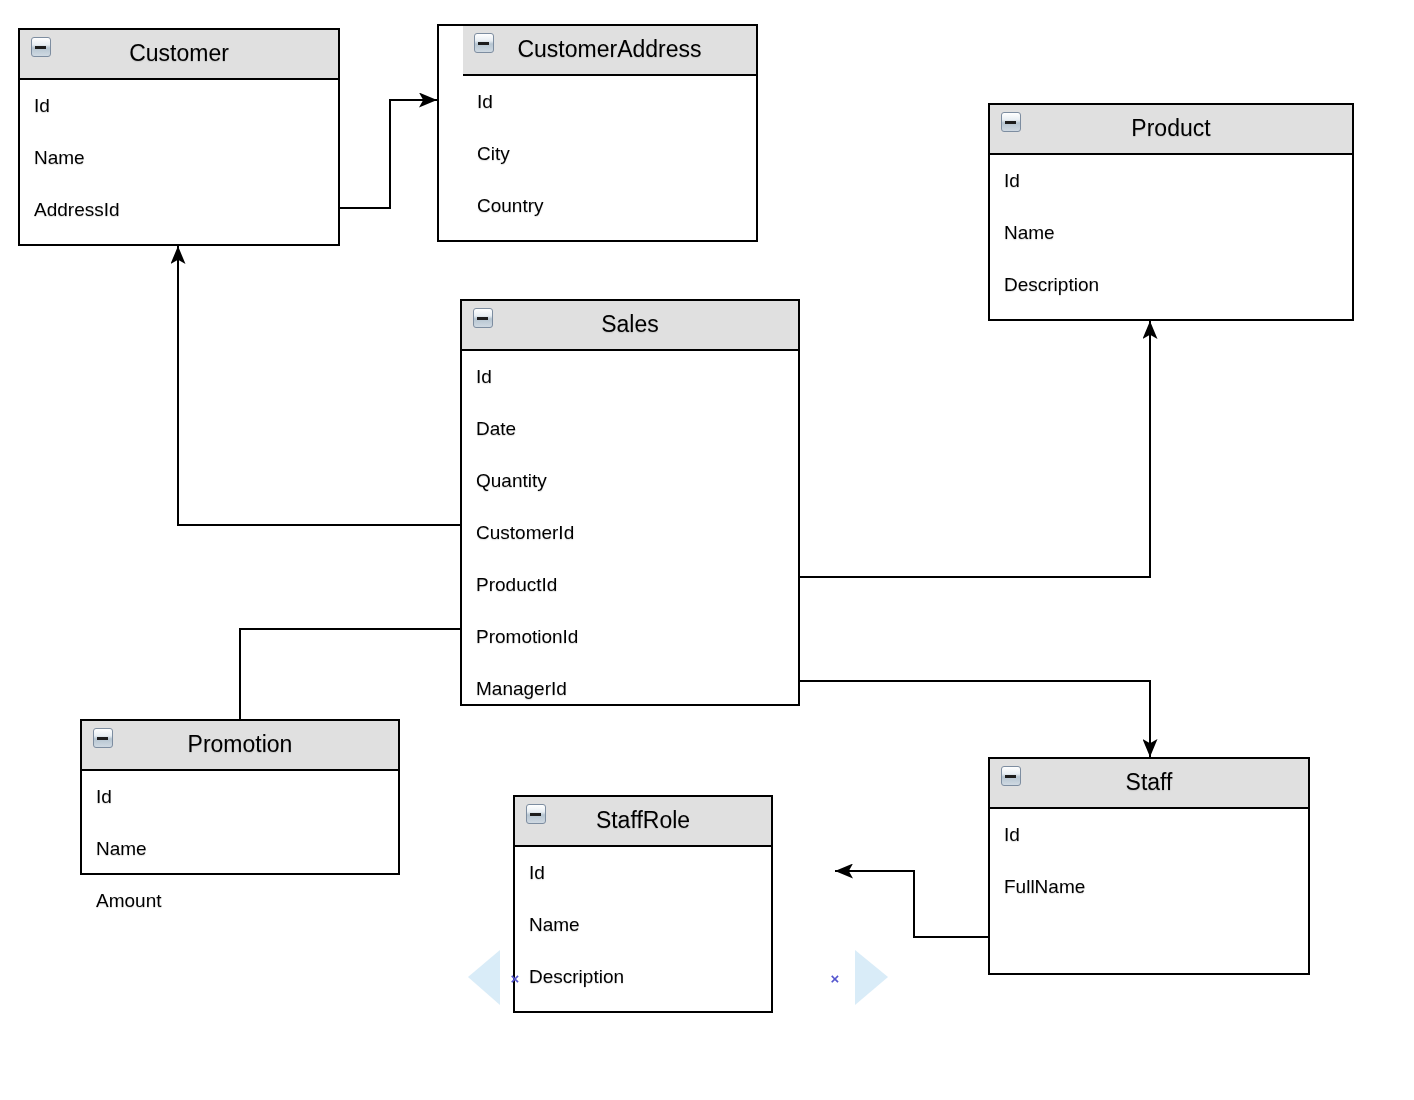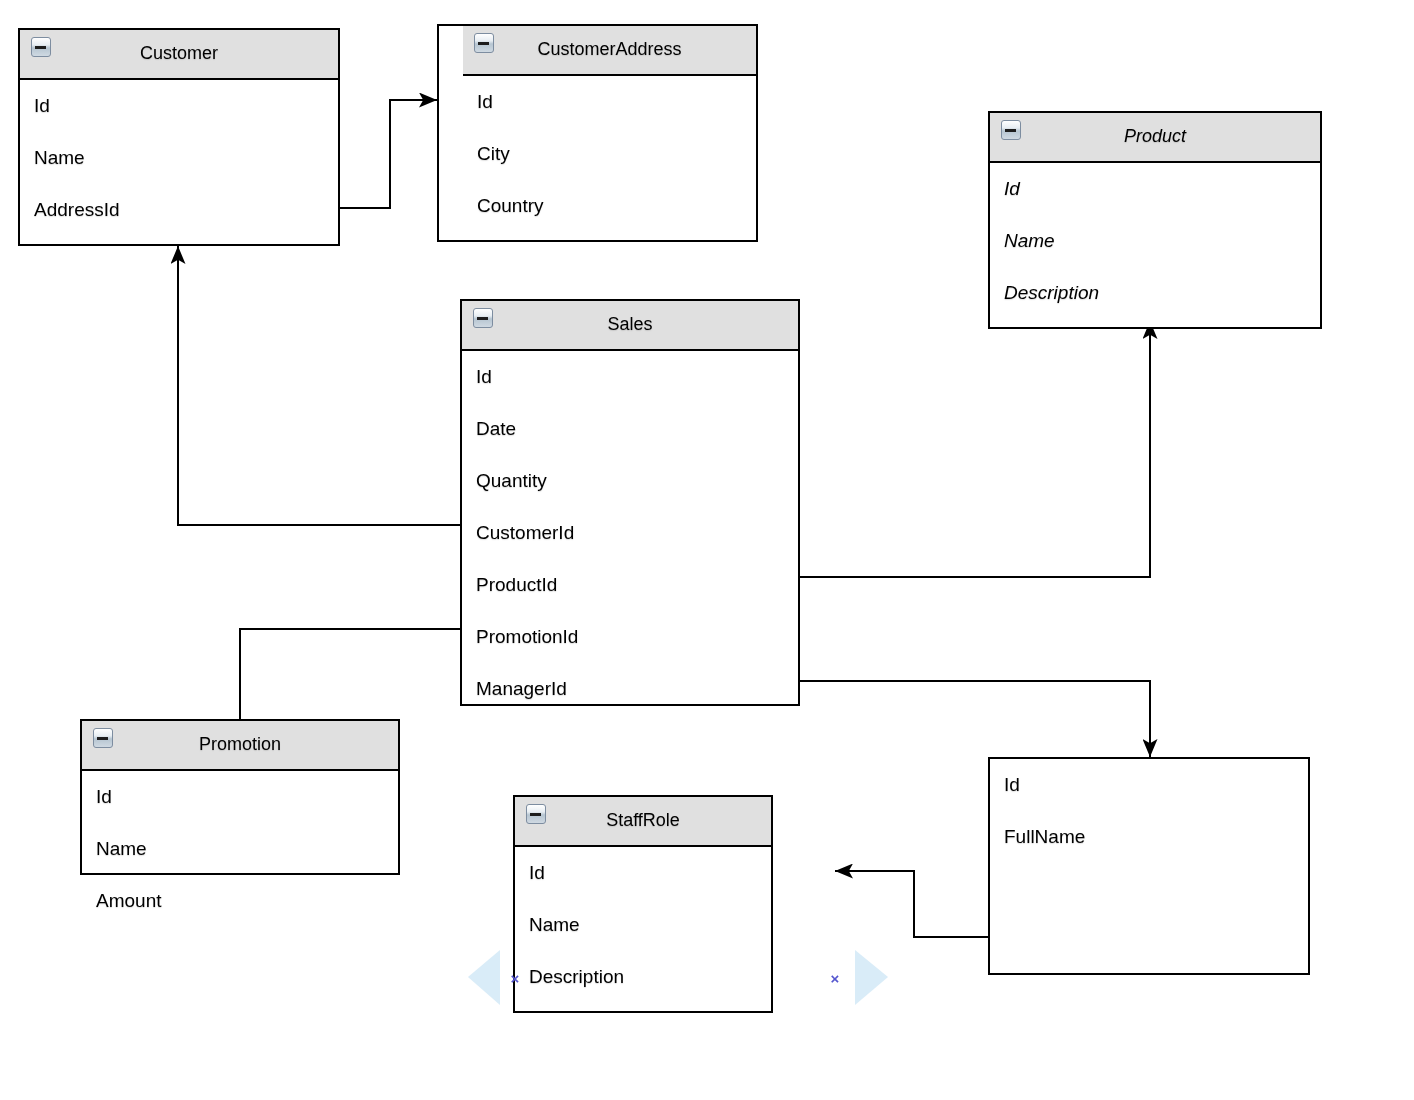--- a/index.html
+++ b/index.html
@@ -1,21 +1,21 @@
 <!DOCTYPE html>
 <html><head>
 <meta charset="utf-8">
 <style>
   html,body{margin:0;padding:0;}
   body{background:#ffffff;font-family:"Liberation Sans",sans-serif;}
   #canvas{position:relative;width:1414px;height:1100px;background:#ffffff;overflow:hidden;}
   #wires{position:absolute;left:0;top:0;width:1414px;height:1100px;}
   .db-table{position:absolute;background:#ffffff;border:2px solid #000000;box-sizing:border-box;}
   .db-header{position:relative;height:50px;border-bottom:2px solid #000000;box-sizing:border-box;}
-  .db-title{display:block;text-align:center;line-height:47px;font-size:18px;color:#000000;
+  .db-title{display:block;text-align:center;line-height:47px;font-size:23px;color:#000000;
             text-shadow:0 1px 1px rgba(180,180,180,0.6);}
   .collapse-btn{position:absolute;left:11px;top:7px;width:20px;height:20px;box-sizing:border-box;
             border:1px solid #7d8da0;border-radius:3px;
             background:linear-gradient(#ffffff 0%,#e8eef3 38%,#b6c5d1 55%,#cfd9e2 100%);}
   .collapse-btn::after{content:"";position:absolute;left:3px;top:8px;width:11px;height:3px;background:#1d1d1d;}
   .db-row{height:52px;line-height:52px;padding-left:14px;font-size:19px;color:#000000;white-space:nowrap;
             text-shadow:0 1px 1px rgba(190,190,190,0.5);}
   .anchor-x{position:absolute;transform:translate(-50%,-50%);font-size:15px;font-weight:bold;line-height:1;}
   .deco-svg{position:absolute;left:0;top:0;width:1414px;height:1100px;pointer-events:none;}
 </style>
@@ -50,21 +50,21 @@
       </div>
       <div class="db-table" style="left: 437px; top: 24px; width: 321px; height: 218px; border-color: rgb(0, 0, 0); padding-left: 24px;">
         <div class="db-header" style="background: rgb(224, 224, 224); border-bottom-color: rgb(0, 0, 0);">
           <span class="collapse-btn"></span>
           <span class="db-title">CustomerAddress</span>
         </div>
         <div class="db-row">Id</div>
         <div class="db-row">City</div>
         <div class="db-row">Country</div>
       </div>
-      <div class="db-table" style="left: 988px; top: 111px; width: 334px; height: 218px; border-color: rgb(0, 0, 0); font-style: italic;">
+      <div class="db-table" style="left: 988px; top: 103px; width: 366px; height: 218px; border-color: rgb(0, 0, 0);">
         <div class="db-header" style="background: rgb(224, 224, 224); border-bottom-color: rgb(0, 0, 0);">
           <span class="collapse-btn"></span>
           <span class="db-title">Product</span>
         </div>
         <div class="db-row">Id</div>
         <div class="db-row">Name</div>
         <div class="db-row">Description</div>
       </div>
       <div class="db-table" style="left: 460px; top: 299px; width: 340px; height: 407px; border-color: rgb(0, 0, 0);">
         <div class="db-header" style="background: rgb(224, 224, 224); border-bottom-color: rgb(0, 0, 0);">
@@ -91,20 +91,24 @@
       <div class="db-table" style="left: 513px; top: 795px; width: 260px; height: 218px; border-color: rgb(0, 0, 0);">
         <div class="db-header" style="background: rgb(224, 224, 224); border-bottom-color: rgb(0, 0, 0);">
           <span class="collapse-btn"></span>
           <span class="db-title">StaffRole</span>
         </div>
         <div class="db-row">Id</div>
         <div class="db-row">Name</div>
         <div class="db-row">Description</div>
       </div>
       <div class="db-table" style="left: 988px; top: 757px; width: 322px; height: 218px; border-color: rgb(0, 0, 0);">
+        <div class="db-header" style="background: rgb(224, 224, 224); border-bottom-color: rgb(0, 0, 0);">
+          <span class="collapse-btn"></span>
+          <span class="db-title">Staff</span>
+        </div>
         <div class="db-row">Id</div>
         <div class="db-row">FullName</div>
       </div>
     </div>
 
   <svg class="deco-svg" viewBox="0 0 1414 1100" xmlns="http://www.w3.org/2000/svg">
     <polygon id="nav-left" style="pointer-events:auto" points="500,950 500,1005 468,977" fill="#d9ecf8"></polygon>
     <polygon id="nav-right" style="pointer-events:auto" points="855,950 855,1005 888,977" fill="#d9ecf8"></polygon>
   </svg>
 

